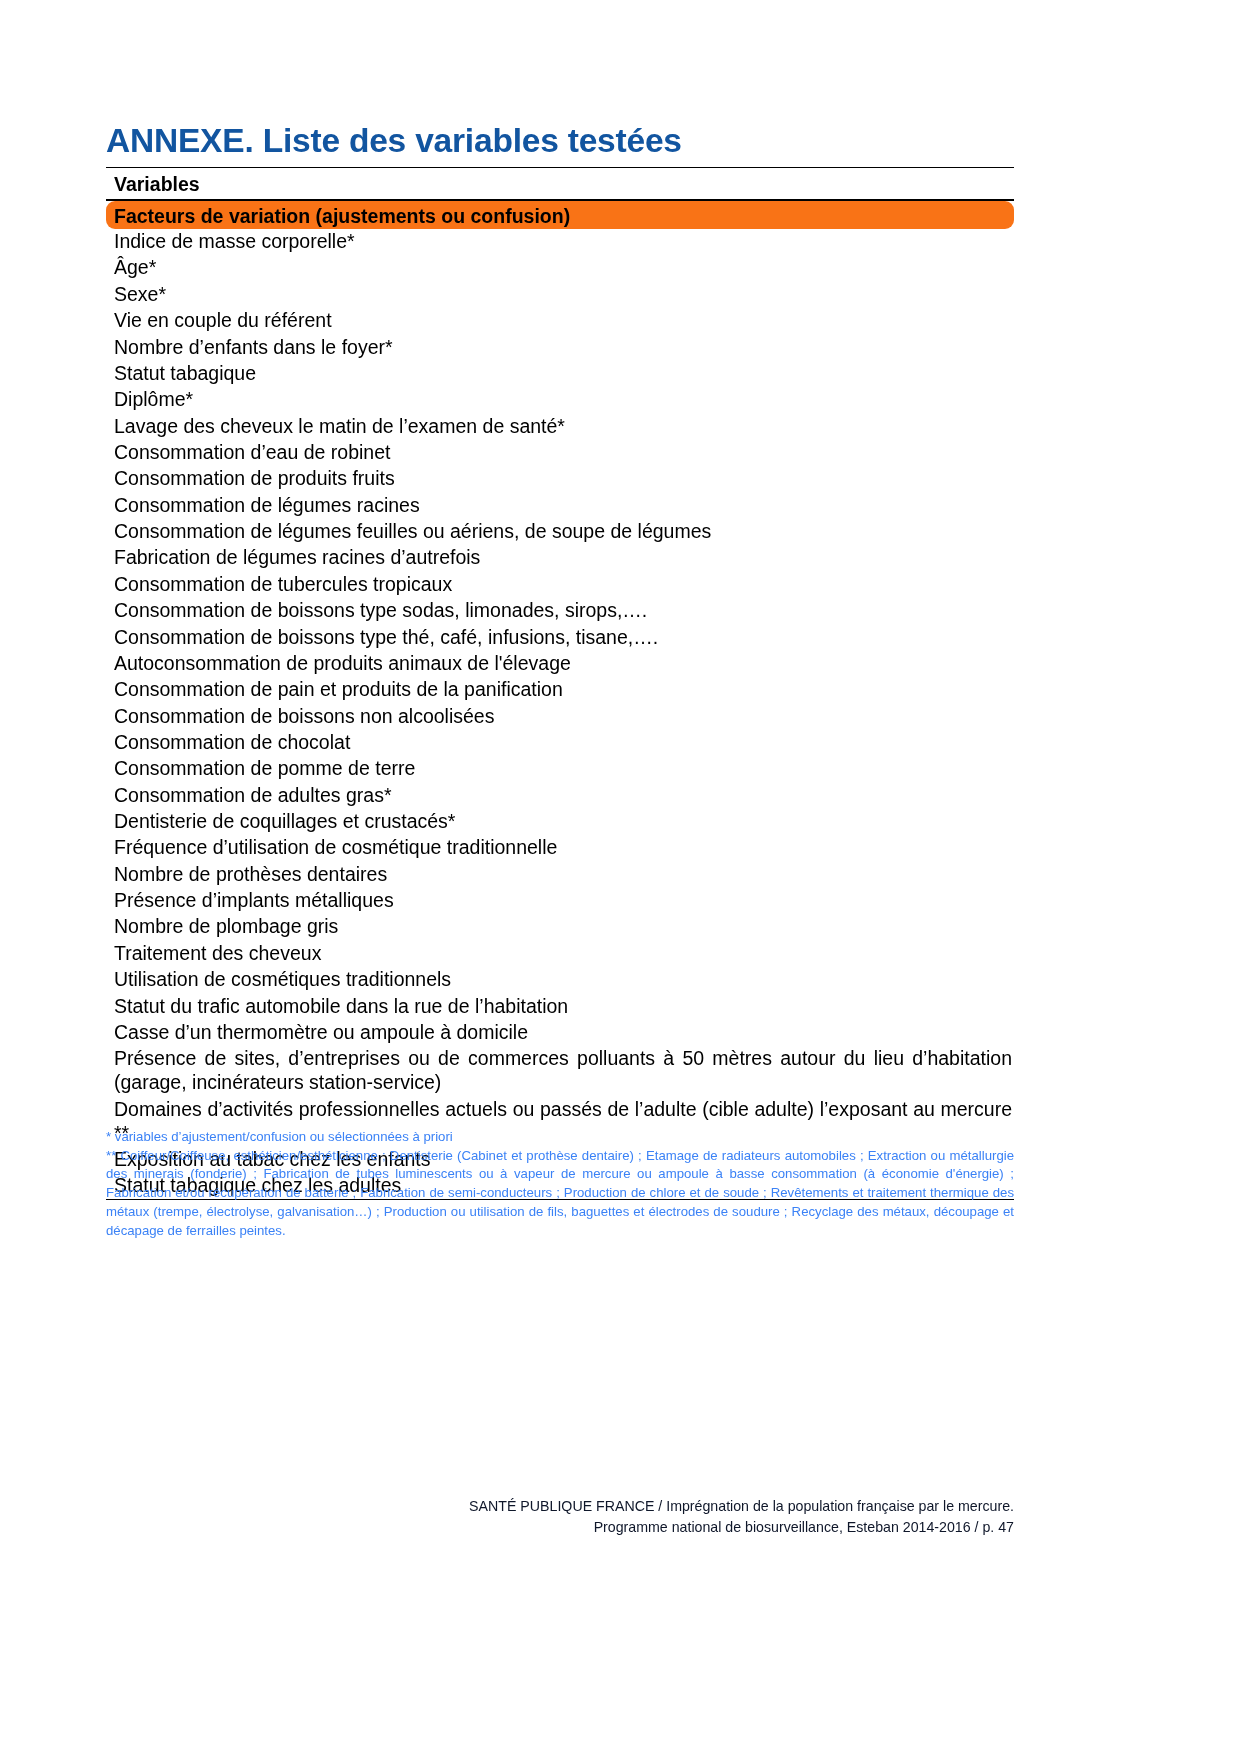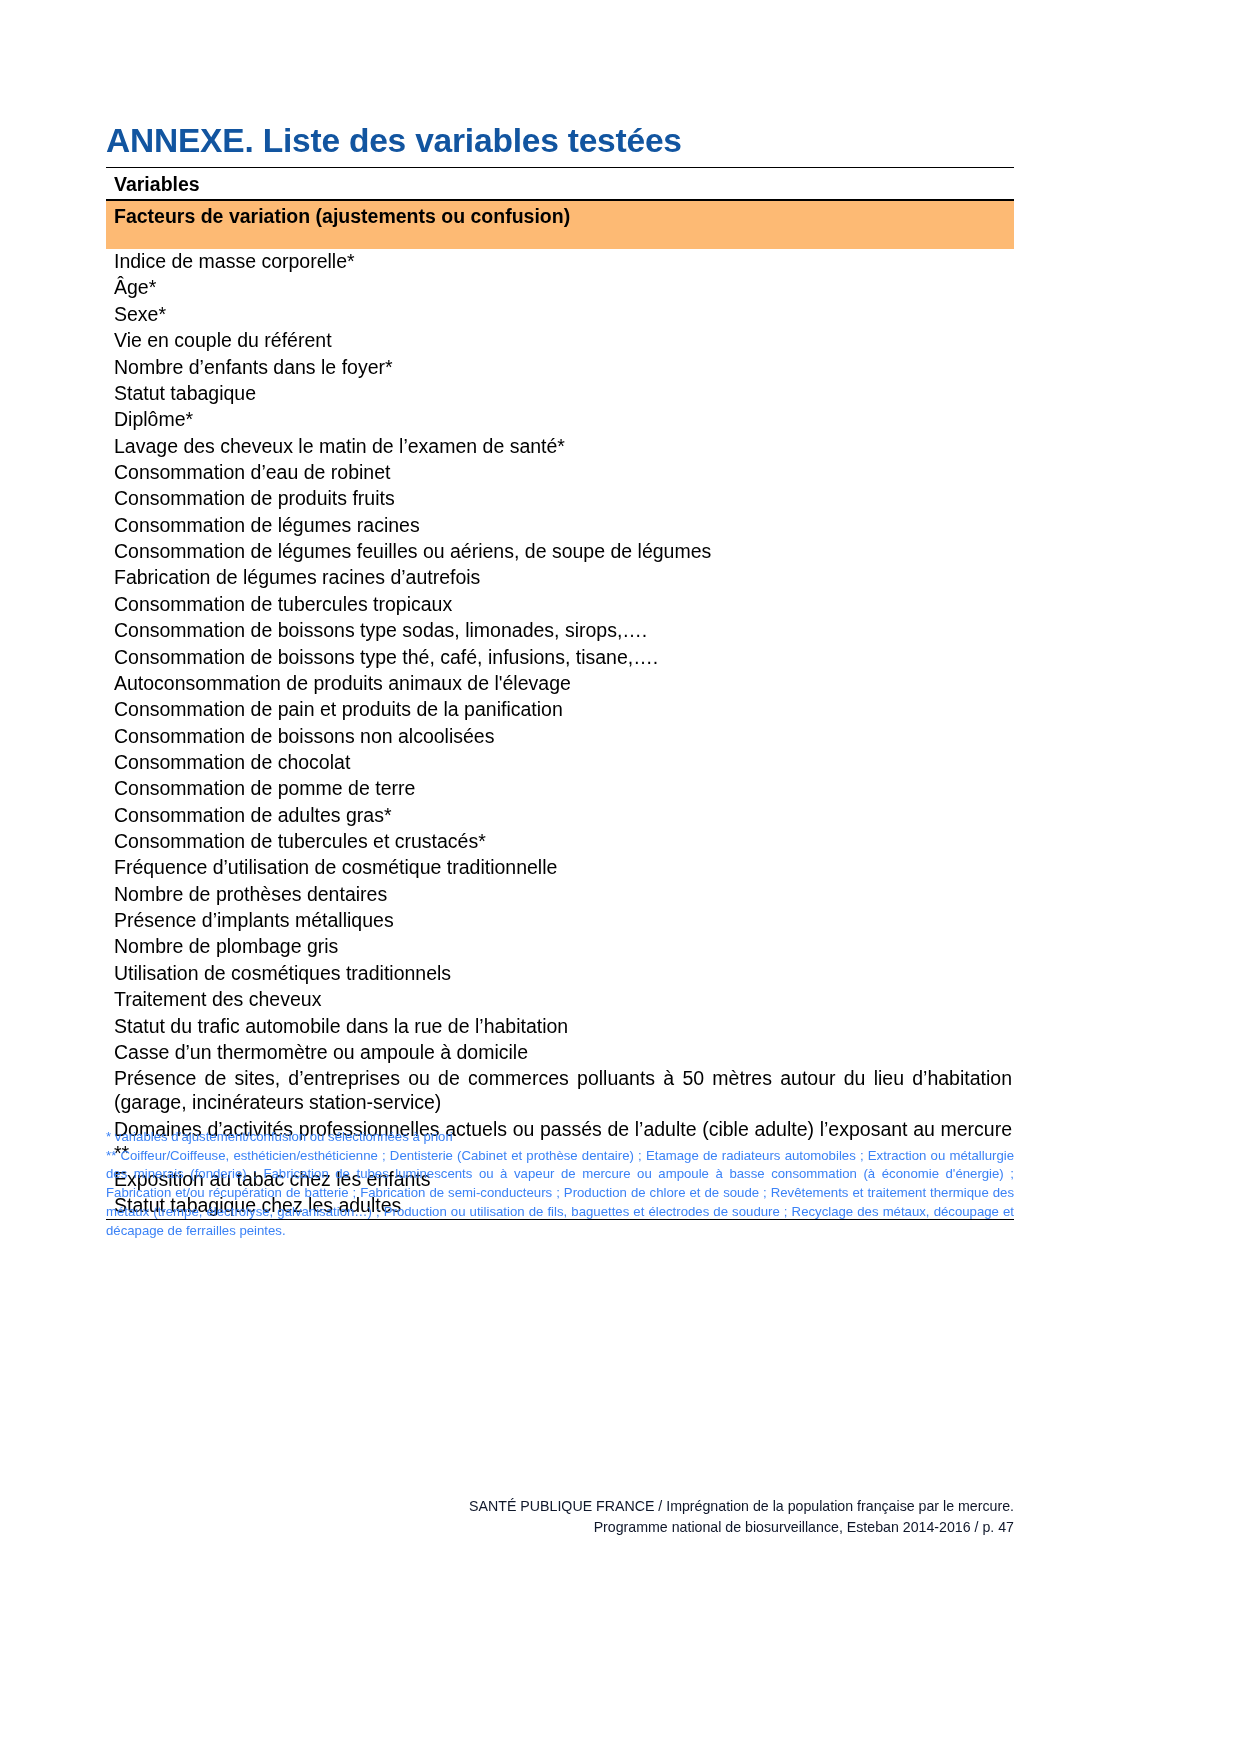--- a/index.html
+++ b/index.html
@@ -49,25 +49,26 @@
     border-top: 1.6px solid #000;
     height: 0;
   }
   .col-head {
     font-size: 19.5px;
     font-weight: bold;
     padding: 4px 0 3px 8px;
     line-height: 1.25;
   }
   .section-head {
-    background: #fdba74;
+    background: #f97316;
     font-size: 19.5px;
     font-weight: bold;
-    padding: 3px 0 20px 8px;
+    padding: 3px 0 0 8px;
     line-height: 1.26;
+    border-radius: 9px;
   }
   .row {
     font-size: 19.5px;
     font-weight: normal;
     padding: 1.2px 8px 1.2px 8px;
     line-height: 1.23;
   }
   .row.justify {
     text-align: justify;
     text-align-last: left;
@@ -132,27 +133,27 @@
     <div class="row">Fabrication de légumes racines d’autrefois</div>
     <div class="row">Consommation de tubercules tropicaux</div>
     <div class="row">Consommation de boissons type sodas, limonades, sirops,….</div>
     <div class="row">Consommation de boissons type thé, café, infusions, tisane,….</div>
     <div class="row">Autoconsommation de produits animaux de l'élevage</div>
     <div class="row">Consommation de pain et produits de la panification</div>
     <div class="row">Consommation de boissons non alcoolisées</div>
     <div class="row">Consommation de chocolat</div>
     <div class="row">Consommation de pomme de terre</div>
     <div class="row">Consommation de adultes gras*</div>
-    <div class="row">Consommation de tubercules et crustacés*</div>
+    <div class="row">Dentisterie de coquillages et crustacés*</div>
     <div class="row">Fréquence d’utilisation de cosmétique traditionnelle</div>
     <div class="row">Nombre de prothèses dentaires</div>
     <div class="row">Présence d’implants métalliques</div>
     <div class="row">Nombre de plombage gris</div>
+    <div class="row">Traitement des cheveux</div>
     <div class="row">Utilisation de cosmétiques traditionnels</div>
-    <div class="row">Traitement des cheveux</div>
     <div class="row">Statut du trafic automobile dans la rue de l’habitation</div>
     <div class="row">Casse d’un thermomètre ou ampoule à domicile</div>
     <div class="row justify">Présence de sites, d’entreprises ou de commerces polluants à 50 mètres autour du lieu d’habitation (garage, incinérateurs station-service)</div>
     <div class="row justify">Domaines d’activités professionnelles actuels ou passés de l’adulte (cible adulte) l’exposant au mercure **</div>
     <div class="row">Exposition au tabac chez les enfants</div>
     <div class="row">Statut tabagique chez les adultes</div>
 
     <div class="rule-bottom"></div>
   </div>
 

